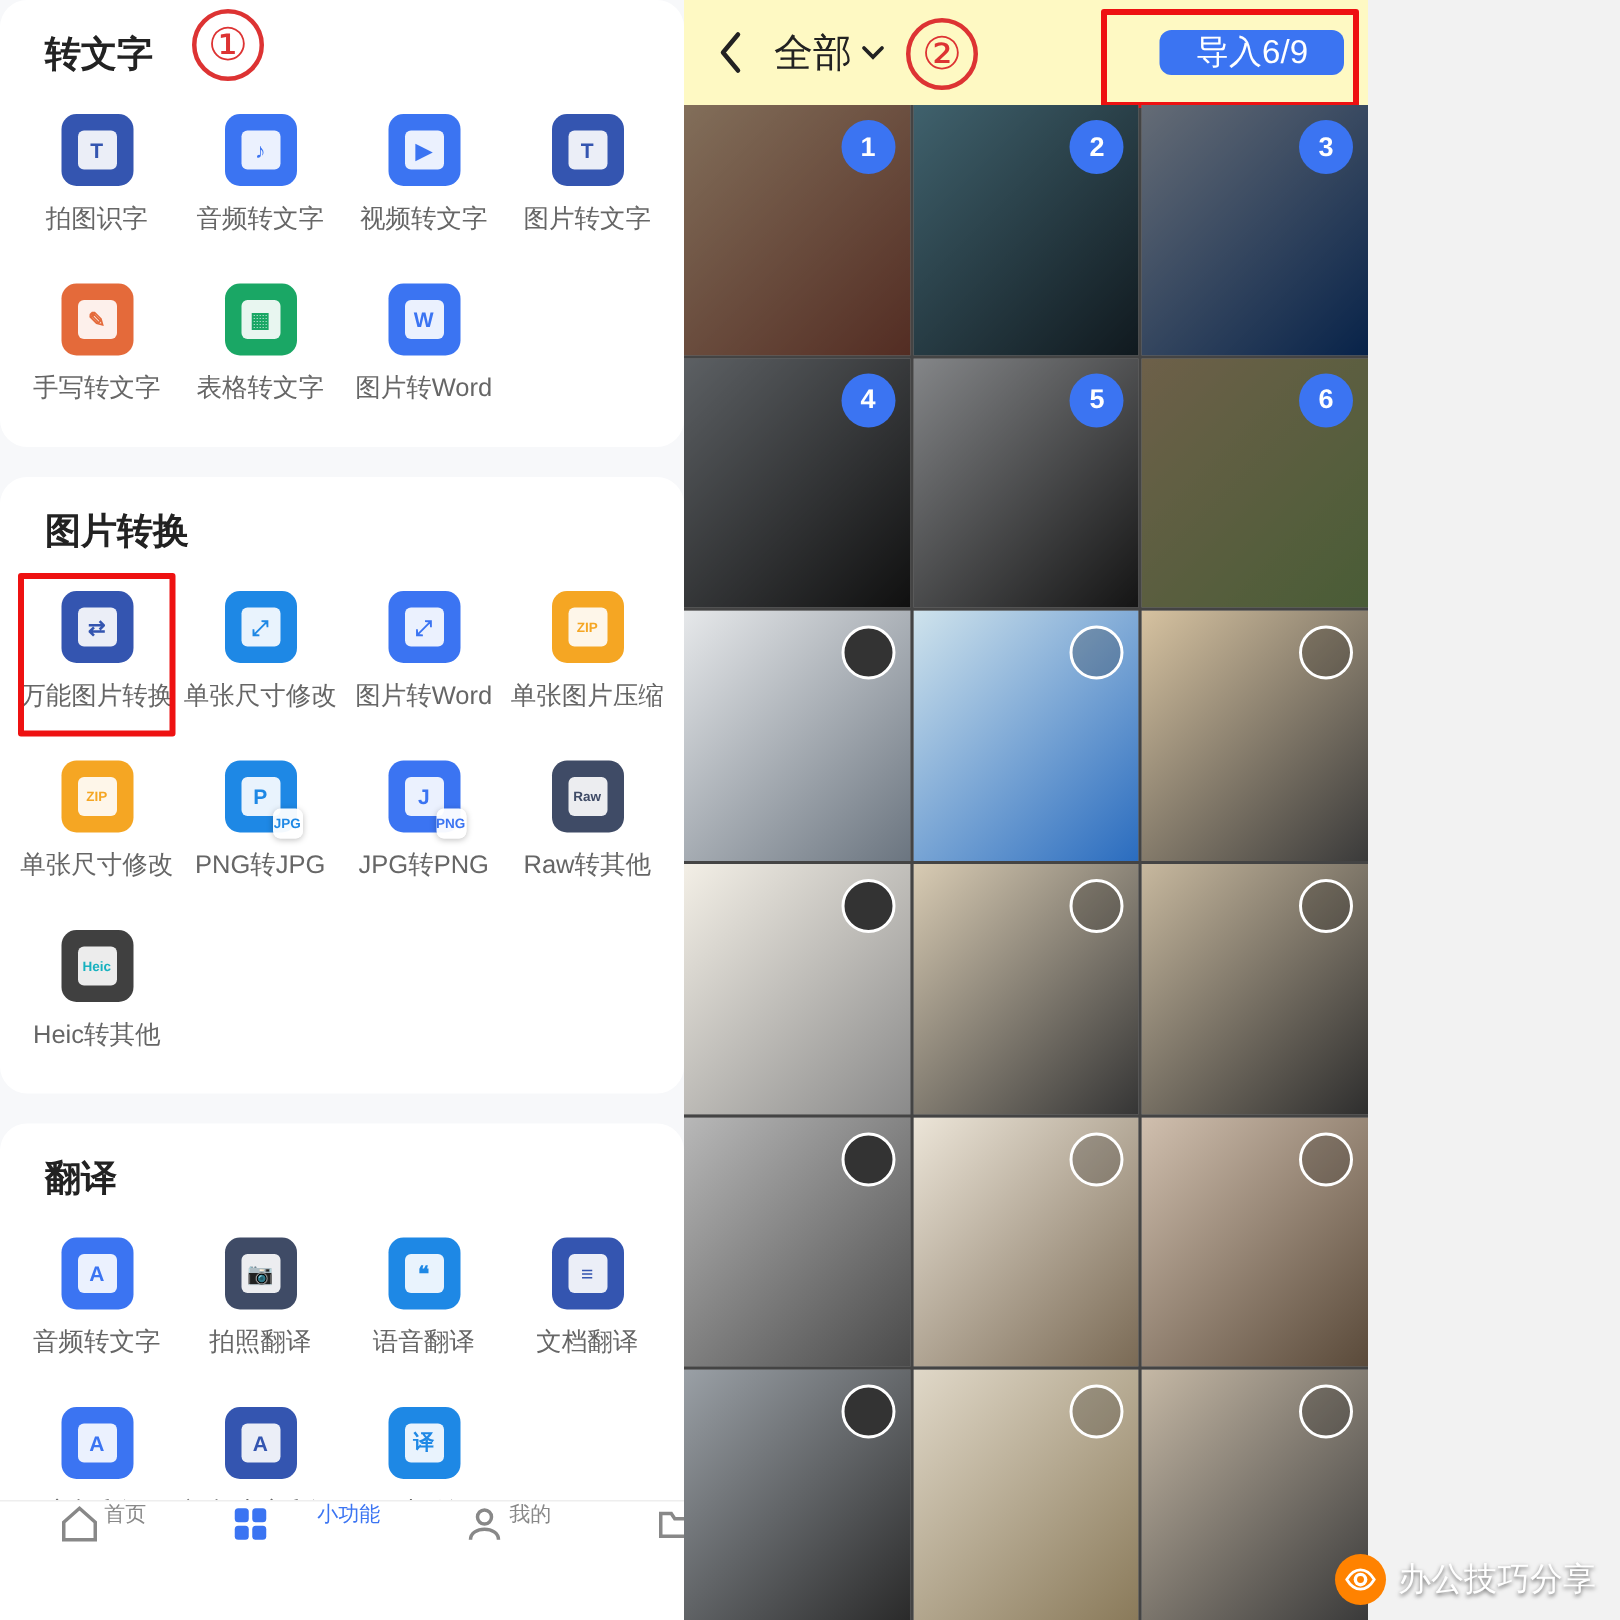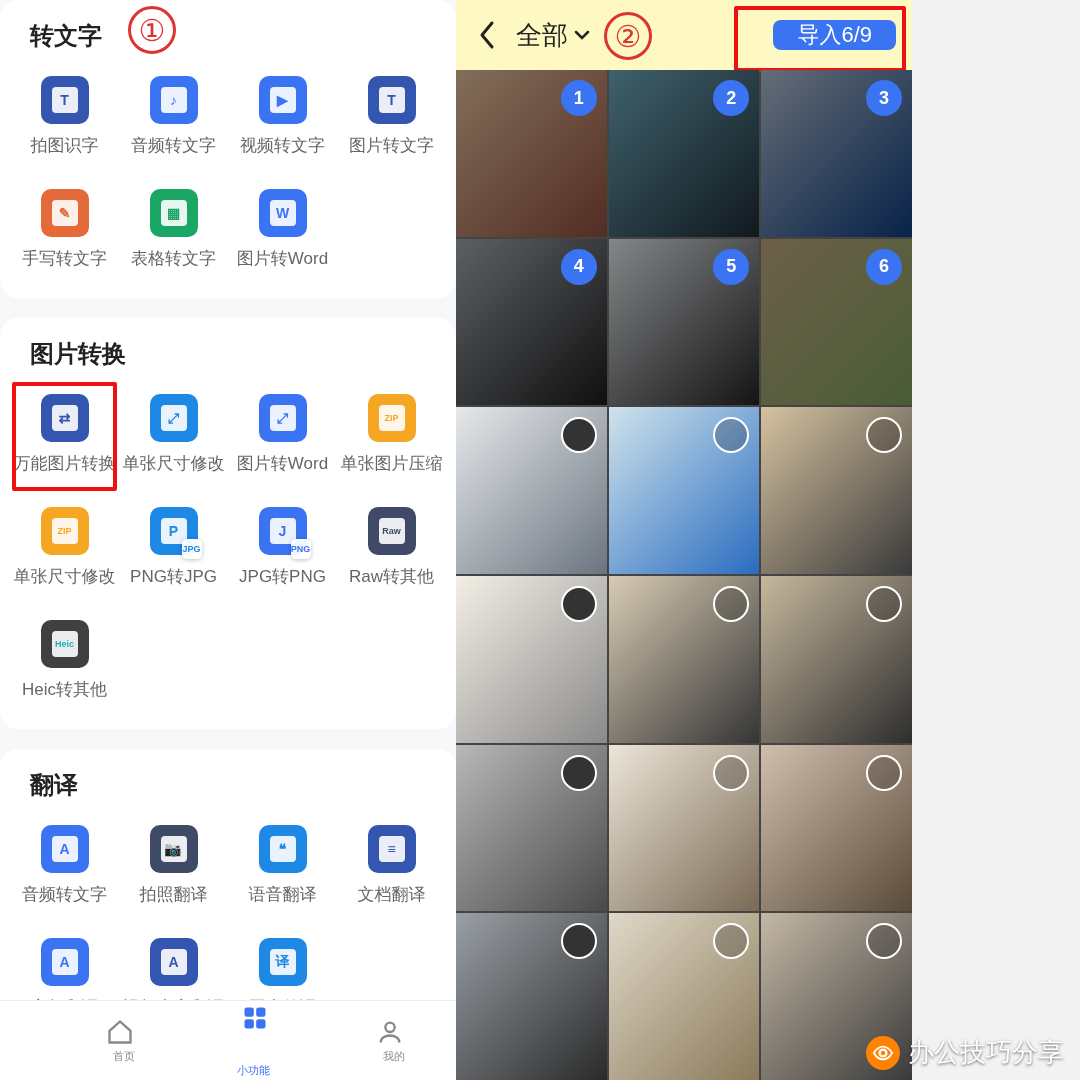--- a/index.html
+++ b/index.html
@@ -42,22 +42,22 @@
   }
 
   .highlight-box { position:absolute; border:4px solid #e11; border-radius:2px; pointer-events:none; }
 
   
   .bottom-nav {
     position:absolute; bottom:0; left:0; width:540px; height:80px;
     background:#fff; display:flex; border-top:1px solid #eee;
   }
   .nav-item {
-    flex:1; display:flex; flex-direction:column; align-items:flex-end; justify-content:center;
-    color:#888; font-size:11px; cursor:pointer; gap:2px;
+    flex:1; display:flex; flex-direction:row; align-items:flex-start; justify-content:center;
+    color:#888; font-size:14px; cursor:pointer; gap:2px;
   }
   .nav-item.active { color:#3b74f2;gap:30px; }
   .nav-icon { width:30px; height:30px; display:flex; align-items:center; justify-content:center; }
 
   
   .anno-circle {
     position:absolute; width:48px; height:48px; border:3px solid #d33; border-radius:50%;
     color:#d33; font-size:30px; font-weight:400; display:flex; align-items:center; justify-content:center;
     font-family: "Times New Roman", serif; background: rgba(255,255,255,0);
   }
@@ -89,21 +89,21 @@
     position:absolute; top:10px; right:10px; width:36px; height:36px; border-radius:50%;
     display:flex; align-items:center; justify-content:center;
     font-size:18px; font-weight:600;
   }
   .badge.num { background:#3b74f2; color:#fff; }
   .badge.empty { border:2px solid #fff; background:rgba(0,0,0,0.2); }
   .badge.dark { background:#333; border:2px solid #fff; }
 
   .watermark {
     position:absolute; right:16px; bottom:10px; display:flex; align-items:center; gap:8px;
-    color:#fff; font-size:26px; text-shadow:0 1px 3px rgba(0,0,0,0.6);
+    color:#fff; font-size:22px; text-shadow:0 1px 3px rgba(0,0,0,0.6);
   }
   .wm-logo {
     width:34px; height:34px; border-radius:50%; background:#ff8200;
     display:flex; align-items:center; justify-content:center; color:#fff;
   }
 
   
   svg { display:block; }
 </style>
 </head>

